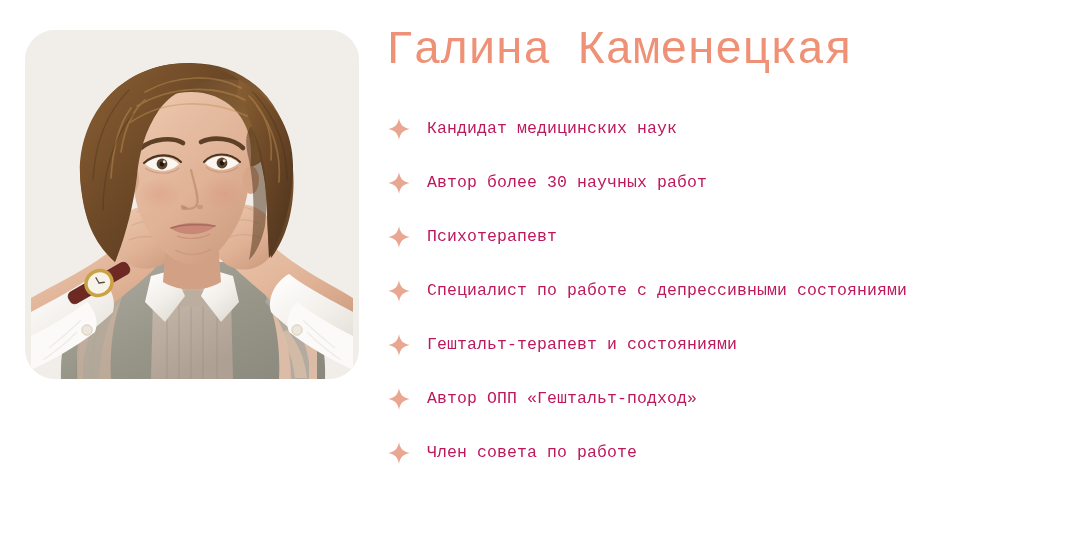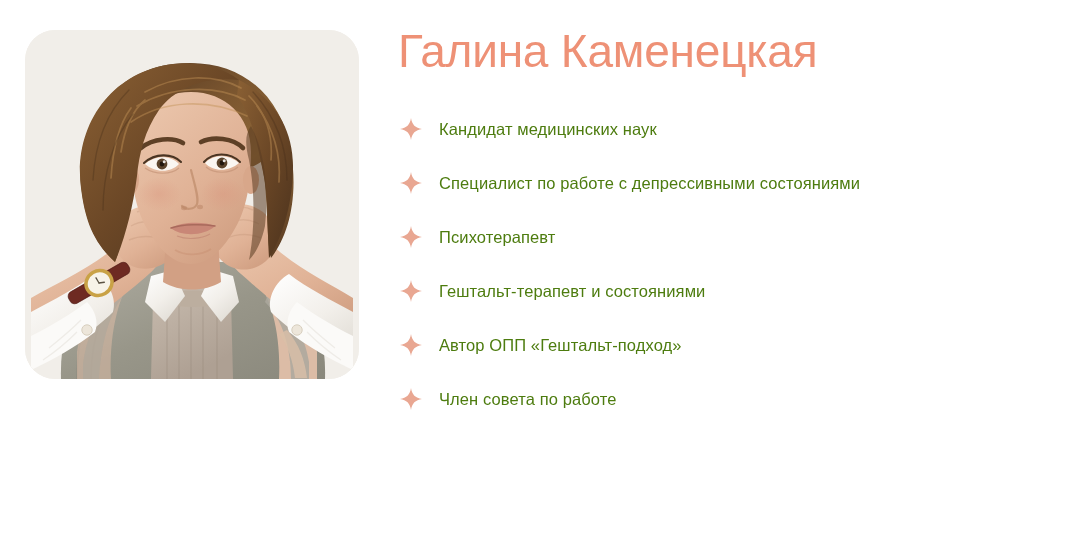--- a/index.html
+++ b/index.html
@@ -32,23 +32,24 @@
     overflow: hidden;
   }
   .photo-stage {
     position: absolute;
     inset: 0;
   }
 
   
   .content {
     position: absolute;
-    left: 398px;
+    left: 386px;
     top: 22px;
     width: 640px;
+    font-family: Liberation Mono, monospace;
   }
   .person-name {
     margin: 0;
     font-size: 46px;
     line-height: 58px;
     font-weight: 400;
     letter-spacing: -0.2px;
     color: #EE9176;
     white-space: nowrap;
   }
@@ -66,21 +67,21 @@
     flex: 0 0 auto;
     width: 22px;
     height: 22px;
     margin-left: 2px;
     margin-right: 17px;
     display: block;
   }
   .credential-text {
     font-size: 16.5px;
     line-height: 22px;
-    color: #4d7c0f;
+    color: #be185d;
     letter-spacing: 0.1px;
     white-space: nowrap;
   }
 </style>
 </head>
 <body>
 
 <div id="page">
 
   <div class="photo-card">
@@ -271,33 +272,39 @@
     <ul class="credentials">
 
       <li class="credential-item">
         <svg class="sparkle-icon" viewBox="0 0 24 24" aria-hidden="true">
           <path d="M12 0 C12.9 7.1 16.9 11.1 24 12 C16.9 12.9 12.9 16.9 12 24 C11.1 16.9 7.1 12.9 0 12 C7.1 11.1 11.1 7.1 12 0 Z" fill="#E9A792"></path>
         </svg>
         <span class="credential-text">Кандидат медицинских наук</span>
       </li>
 
 
+      <li class="credential-item">
+        <svg class="sparkle-icon" viewBox="0 0 24 24" aria-hidden="true">
+          <path d="M12 0 C12.9 7.1 16.9 11.1 24 12 C16.9 12.9 12.9 16.9 12 24 C11.1 16.9 7.1 12.9 0 12 C7.1 11.1 11.1 7.1 12 0 Z" fill="#E9A792"></path>
+        </svg>
+        <span class="credential-text">Автор более 30 научных работ</span>
+      </li>
+
+      <li class="credential-item">
+        <svg class="sparkle-icon" viewBox="0 0 24 24" aria-hidden="true">
+          <path d="M12 0 C12.9 7.1 16.9 11.1 24 12 C16.9 12.9 12.9 16.9 12 24 C11.1 16.9 7.1 12.9 0 12 C7.1 11.1 11.1 7.1 12 0 Z" fill="#E9A792"></path>
+        </svg>
+        <span class="credential-text">Психотерапевт</span>
+      </li>
 
       <li class="credential-item">
         <svg class="sparkle-icon" viewBox="0 0 24 24" aria-hidden="true">
           <path d="M12 0 C12.9 7.1 16.9 11.1 24 12 C16.9 12.9 12.9 16.9 12 24 C11.1 16.9 7.1 12.9 0 12 C7.1 11.1 11.1 7.1 12 0 Z" fill="#E9A792"></path>
         </svg>
         <span class="credential-text">Специалист по работе с депрессивными состояниями</span>
-      </li>
-
-      <li class="credential-item">
-        <svg class="sparkle-icon" viewBox="0 0 24 24" aria-hidden="true">
-          <path d="M12 0 C12.9 7.1 16.9 11.1 24 12 C16.9 12.9 12.9 16.9 12 24 C11.1 16.9 7.1 12.9 0 12 C7.1 11.1 11.1 7.1 12 0 Z" fill="#E9A792"></path>
-        </svg>
-        <span class="credential-text">Психотерапевт</span>
       </li>
 
       <li class="credential-item">
         <svg class="sparkle-icon" viewBox="0 0 24 24" aria-hidden="true">
           <path d="M12 0 C12.9 7.1 16.9 11.1 24 12 C16.9 12.9 12.9 16.9 12 24 C11.1 16.9 7.1 12.9 0 12 C7.1 11.1 11.1 7.1 12 0 Z" fill="#E9A792"></path>
         </svg>
         <span class="credential-text">Гештальт-терапевт и состояниями</span>
       </li>
 
       <li class="credential-item">

